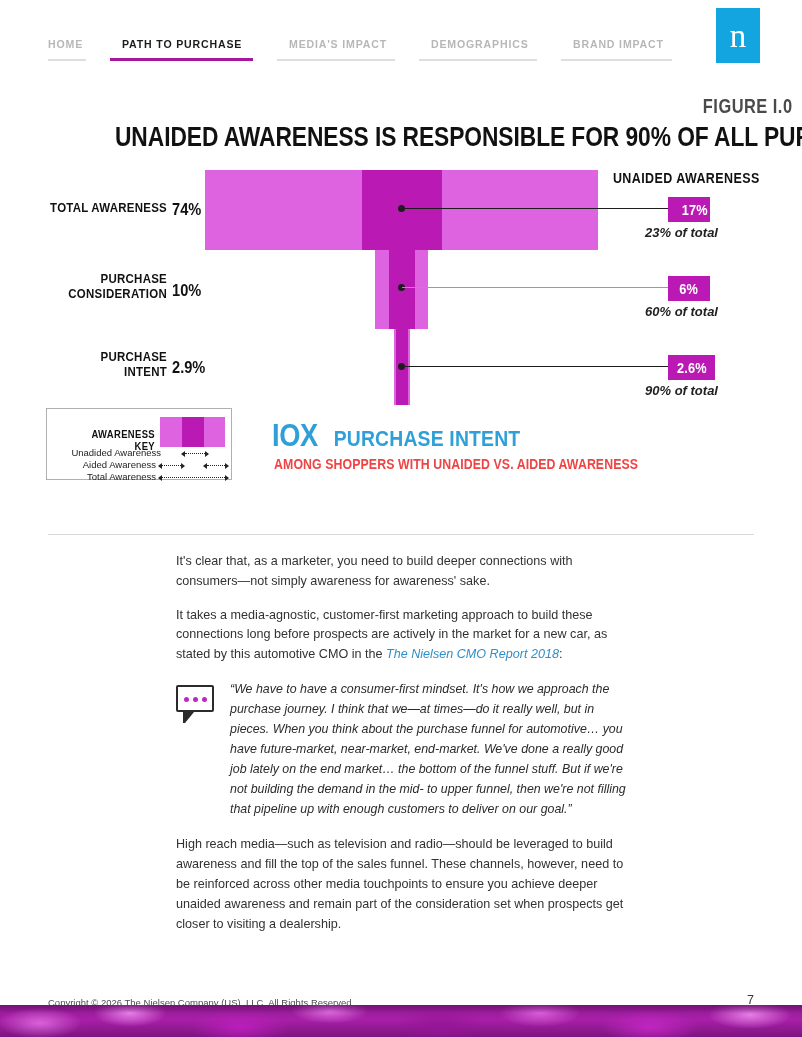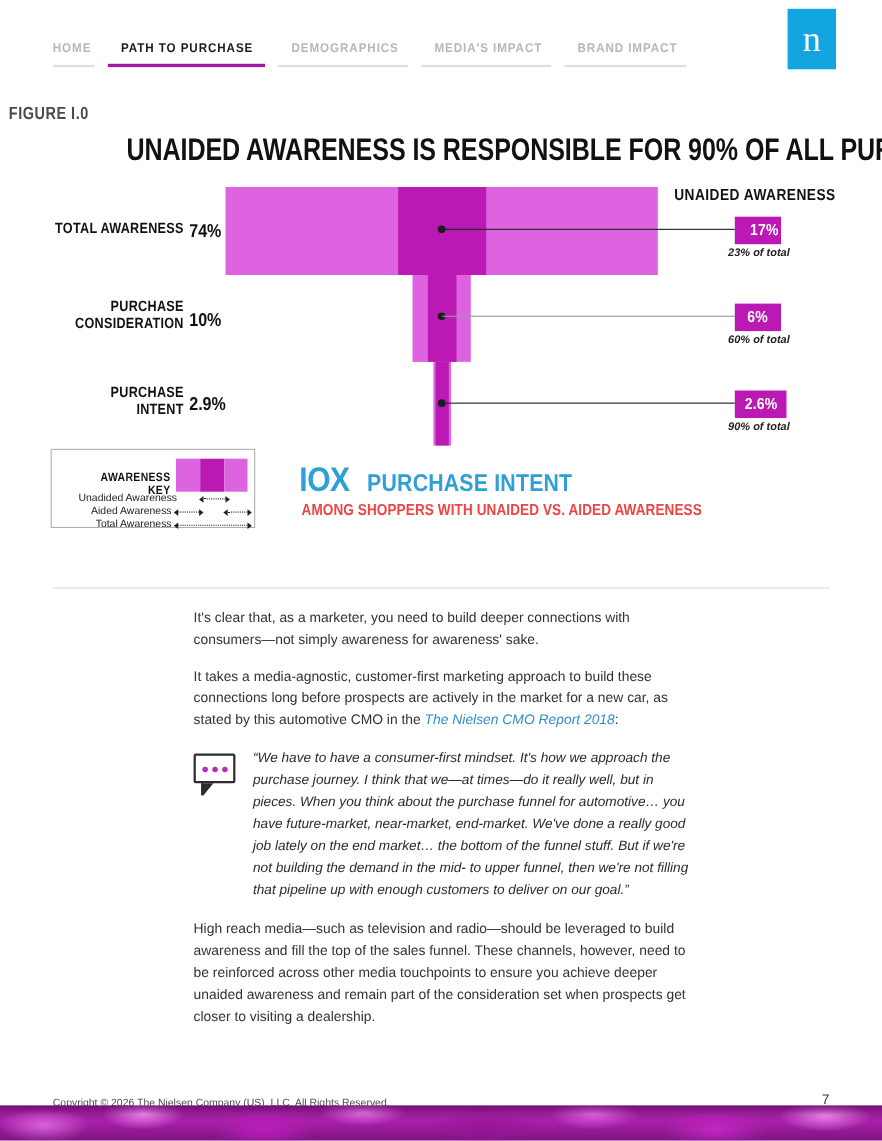--- a/index.html
+++ b/index.html
@@ -19,21 +19,21 @@
     background: #ffffff;
   }
 
   
   .nav {
     position: absolute;
     left: 48px;
     top: 34px;
     display: flex;
     align-items: flex-start;
-    gap: 0px;
+    gap: 12px;
   }
   .nav-tab {
     position: relative;
     padding: 0 12px 9px 12px;
     cursor: pointer;
   }
   .nav-tab:first-child { padding-left: 0; }
   .nav-label {
     font-family: "Liberation Sans Narrow", "Liberation Sans", sans-serif;
     font-size: 11.5px;
@@ -78,23 +78,23 @@
     position: relative;
     top: 1px;
   }
 
   
   .fig-label {
     position: absolute;
     top: 95px;
     left: 0;
     width: 802px;
-    text-align: left;
-    font-family: "Liberation Sans Narrow", "Liberation Sans", sans-serif;
-    font-size: 16px;
+    text-align: right;
+    font-family: "Liberation Sans Narrow", "Liberation Sans", sans-serif;
+    font-size: 20px;
     font-weight: 700;
     letter-spacing: 0.6px;
     color: #4a4a4a;
   }
   .fig-label span { display:inline-block; transform: scaleX(0.82); }
 
   .fig-title {
     position: absolute;
     top: 120px;
     left: 0;
@@ -189,21 +189,21 @@
     height: 25px;
     letter-spacing: 0.2px;
   }
   .badge span { display:inline-block; transform: scaleX(0.88); }
 
   .badge-sub {
     position: absolute;
     font-family: "Liberation Sans", sans-serif;
     font-style: italic;
     font-weight: 700;
-    font-size: 10px;
+    font-size: 13px;
     color: #222222;
     text-align: right;
     white-space: nowrap;
   }
 
   
   .keybox {
     position: absolute;
     left: 46px;
     top: 408px;
@@ -427,25 +427,25 @@
   <div class="nav">
     <div class="nav-tab">
       <span class="nav-label">HOME</span>
       <span class="nav-rule"></span>
     </div>
     <div class="nav-tab active">
       <span class="nav-label">PATH TO PURCHASE</span>
       <span class="nav-rule"></span>
     </div>
     <div class="nav-tab">
+      <span class="nav-label">MEDIA'S IMPACT</span>
+      <span class="nav-rule"></span>
+    </div>
+    <div class="nav-tab">
       <span class="nav-label">DEMOGRAPHICS</span>
-      <span class="nav-rule"></span>
-    </div>
-    <div class="nav-tab">
-      <span class="nav-label">MEDIA'S IMPACT</span>
       <span class="nav-rule"></span>
     </div>
     <div class="nav-tab">
       <span class="nav-label">BRAND IMPACT</span>
       <span class="nav-rule"></span>
     </div>
   </div>
 
   <div class="logo">
     <span class="logo-glyph">n</span>

